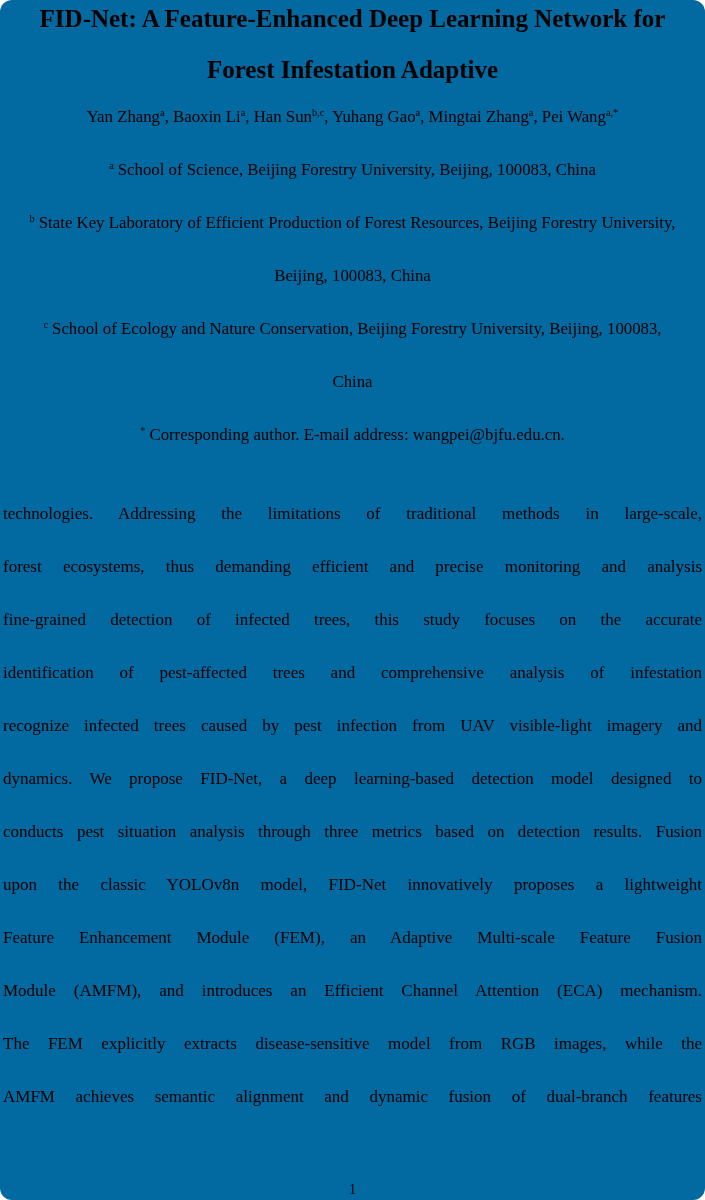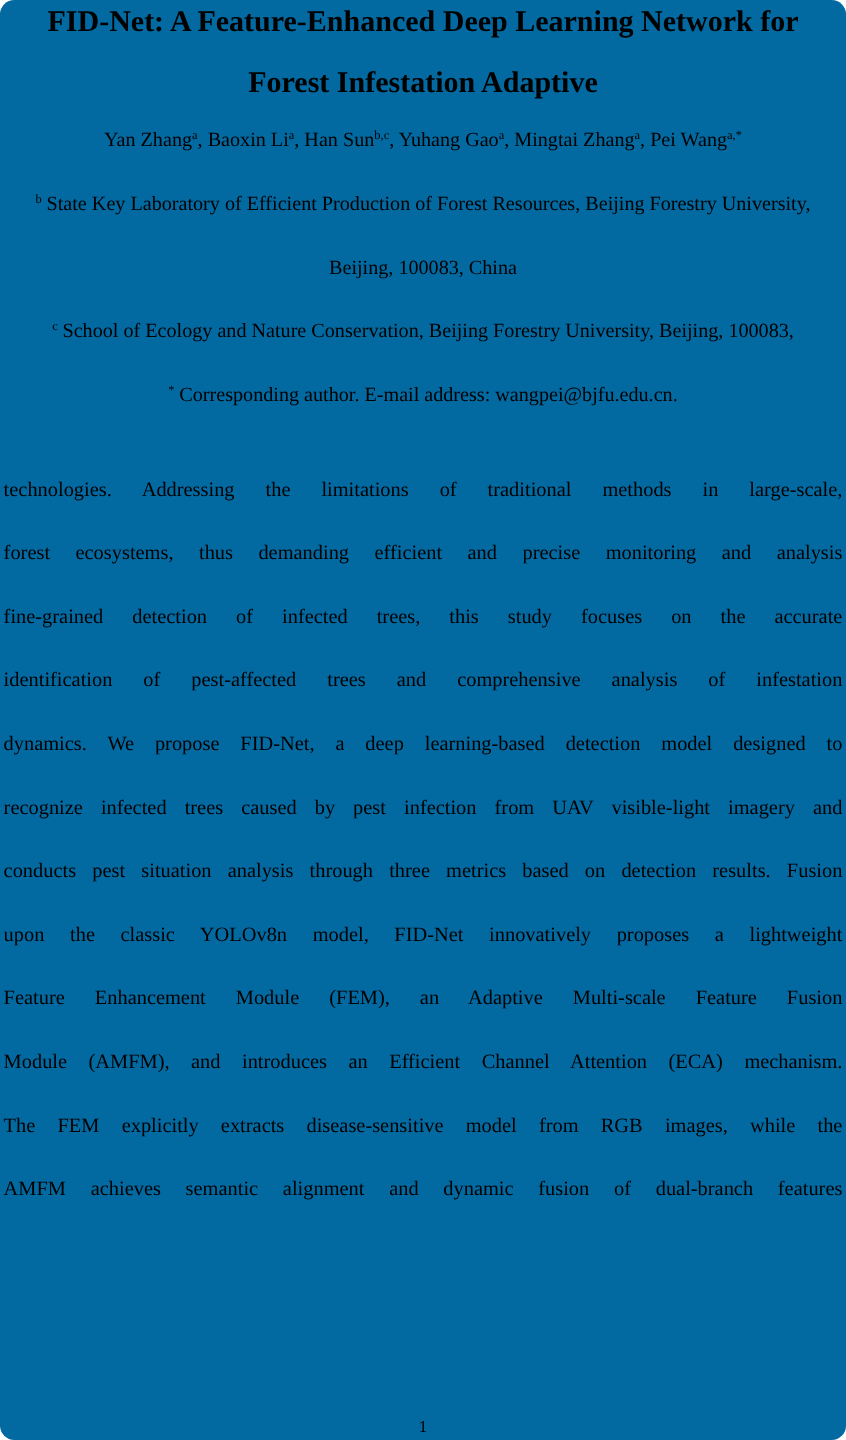--- a/index.html
+++ b/index.html
@@ -77,39 +77,41 @@
 
   <div class="title-block">
     <div class="title-line">FID-Net: A Feature-Enhanced Deep Learning Network for</div>
     <div class="title-line">Forest Infestation Adaptive</div>
   </div>
 
   <div class="meta-block">
 
     <div class="meta-line"><span>Yan Zhang</span><sup class="marker">a</sup><span>, </span><span>Baoxin Li</span><sup class="marker">a</sup><span>, </span><span>Han Sun</span><sup class="marker">b,c</sup><span>, </span><span>Yuhang Gao</span><sup class="marker">a</sup><span>, </span><span>Mingtai Zhang</span><sup class="marker">a</sup><span>, </span><span>Pei Wang</span><sup class="marker">a,*</sup></div>
 
+    <div class="meta-line"><sup class="marker spaced">a</sup><span>School of Science, Beijing Forestry University, Beijing, 100083, China</span></div>
 
     <div class="meta-line"><sup class="marker spaced">b</sup><span>State Key Laboratory of Efficient Production of Forest Resources, Beijing Forestry University,</span></div>
 
     <div class="meta-line">Beijing, 100083, China</div>
 
     <div class="meta-line"><sup class="marker spaced">c</sup><span>School of Ecology and Nature Conservation, Beijing Forestry University, Beijing, 100083,</span></div>
 
+    <div class="meta-line">China</div>
 
     <div class="meta-line"><sup class="marker spaced">*</sup><span>Corresponding author. E-mail address: wangpei@bjfu.edu.cn.</span></div>
 
   </div>
 
   <div class="abstract-block">
     <div class="abs-line">technologies. Addressing the limitations of traditional methods in large-scale,</div>
     <div class="abs-line">forest ecosystems, thus demanding efficient and precise monitoring and analysis</div>
     <div class="abs-line">fine-grained detection of infected trees, this study focuses on the accurate</div>
     <div class="abs-line">identification of pest-affected trees and comprehensive analysis of infestation</div>
+    <div class="abs-line">recognize infected trees caused by pest infection from UAV visible-light imagery and</div>
     <div class="abs-line">dynamics. We propose FID-Net, a deep learning-based detection model designed to</div>
-    <div class="abs-line">recognize infected trees caused by pest infection from UAV visible-light imagery and</div>
     <div class="abs-line">conducts pest situation analysis through three metrics based on detection results. Fusion</div>
     <div class="abs-line">upon the classic YOLOv8n model, FID-Net innovatively proposes a lightweight</div>
     <div class="abs-line">Feature Enhancement Module (FEM), an Adaptive Multi-scale Feature Fusion</div>
     <div class="abs-line">Module (AMFM), and introduces an Efficient Channel Attention (ECA) mechanism.</div>
     <div class="abs-line">The FEM explicitly extracts disease-sensitive model from RGB images, while the</div>
     <div class="abs-line">AMFM achieves semantic alignment and dynamic fusion of dual-branch features</div>
   </div>
 
   <div class="page-number">1</div>
 

